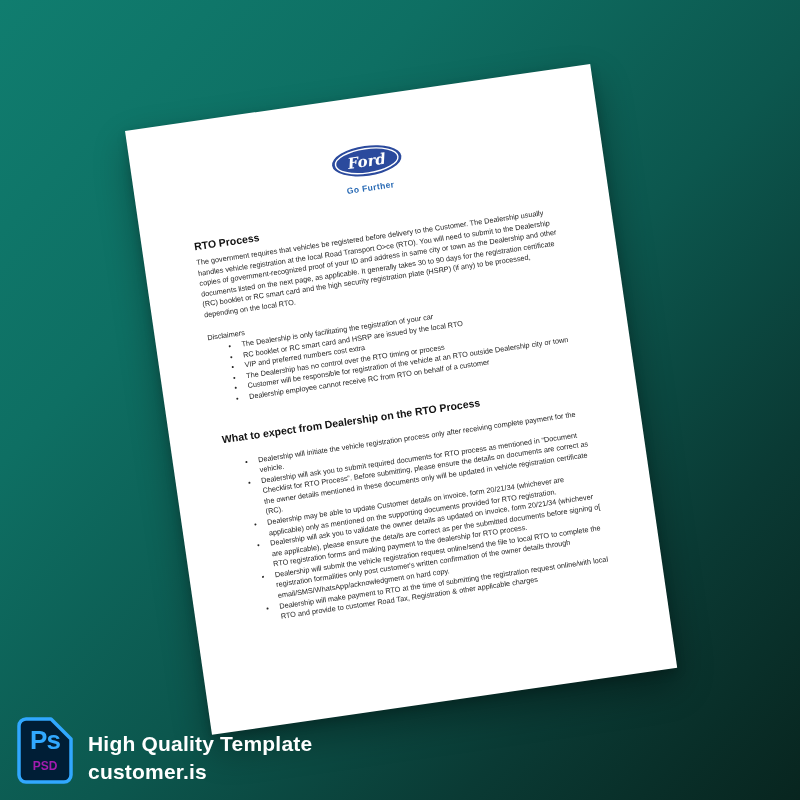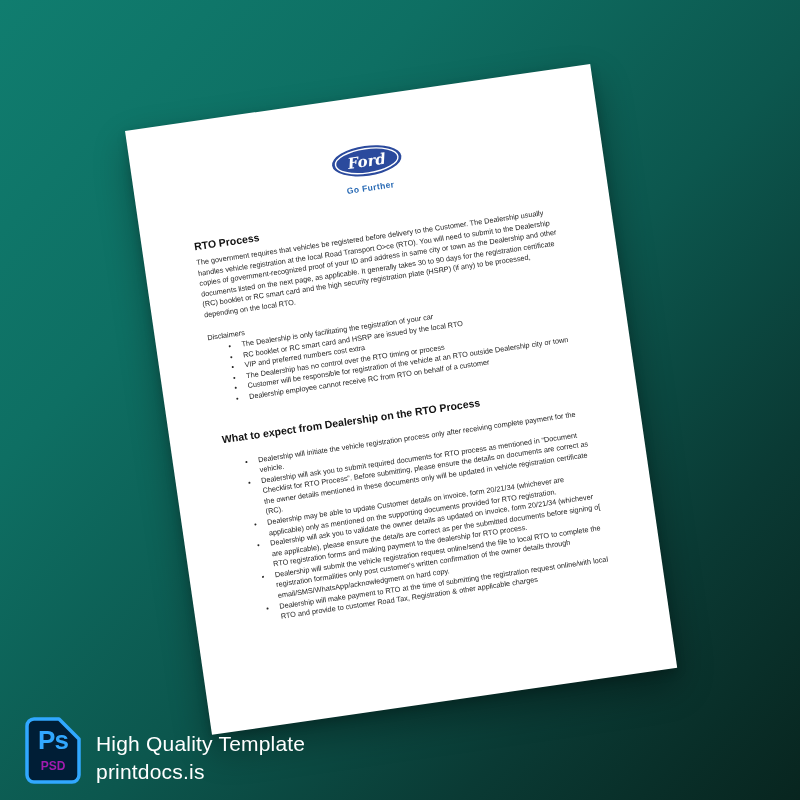--- a/index.html
+++ b/index.html
@@ -53,21 +53,21 @@
     font-size: 10.5px;
     font-weight: bold;
     color: #111;
   }
   ul.expect-list { margin-top: 15px; }
 
   
   .footer {
     position: absolute;
     left: 0; top: 712px;
-    width: 668px; height: 88px; margin-left: 8px;
+    width: 668px; height: 88px;
   }
   .psd-badge {
     position: absolute;
     left: 17px; top: 5px;
     width: 56px; height: 67px;
   }
   .psd-badge svg { position: absolute; left: 0; top: 0; }
   .psd-badge .ps-letters {
     position: absolute;
     left: 0; top: 8px; width: 56px;
@@ -82,21 +82,21 @@
     left: 0; top: 42px; width: 56px;
     text-align: center;
     font-size: 12px;
     font-weight: bold;
     color: #a21caf;
   }
   .footer-text {
     position: absolute;
     left: 88px; top: 18px;
     color: #ffffff;
-    font-weight: normal;
+    font-weight: bold;
   }
   .footer-title { font-size: 21px; line-height: 28px; letter-spacing: 0.2px; }
   .footer-site  { font-size: 21px; line-height: 28px; letter-spacing: 0.2px; }
 </style>
 </head>
 <body>
 
 <div class="paper">
 
   <div class="logo-block">
@@ -139,15 +139,15 @@
 <div class="footer">
   <div class="psd-badge">
     <svg width="56" height="67" viewBox="0 0 56 67">
       <path d="M9 2 h25 l20 20 v36 a7 7 0 0 1 -7 7 h-38 a7 7 0 0 1 -7 -7 v-49 a7 7 0 0 1 7 -7 z" fill="#001e36" stroke="#31a8ff" stroke-width="3.5" stroke-linejoin="round"></path>
     </svg>
     <div class="ps-letters">Ps</div>
     <div class="psd-label">PSD</div>
   </div>
   <div class="footer-text">
     <div class="footer-title">High Quality Template</div>
-    <div class="footer-site">printdocs.is</div>
+    <div class="footer-site">customer.is</div>
   </div>
 </div>
 
 </body></html>

